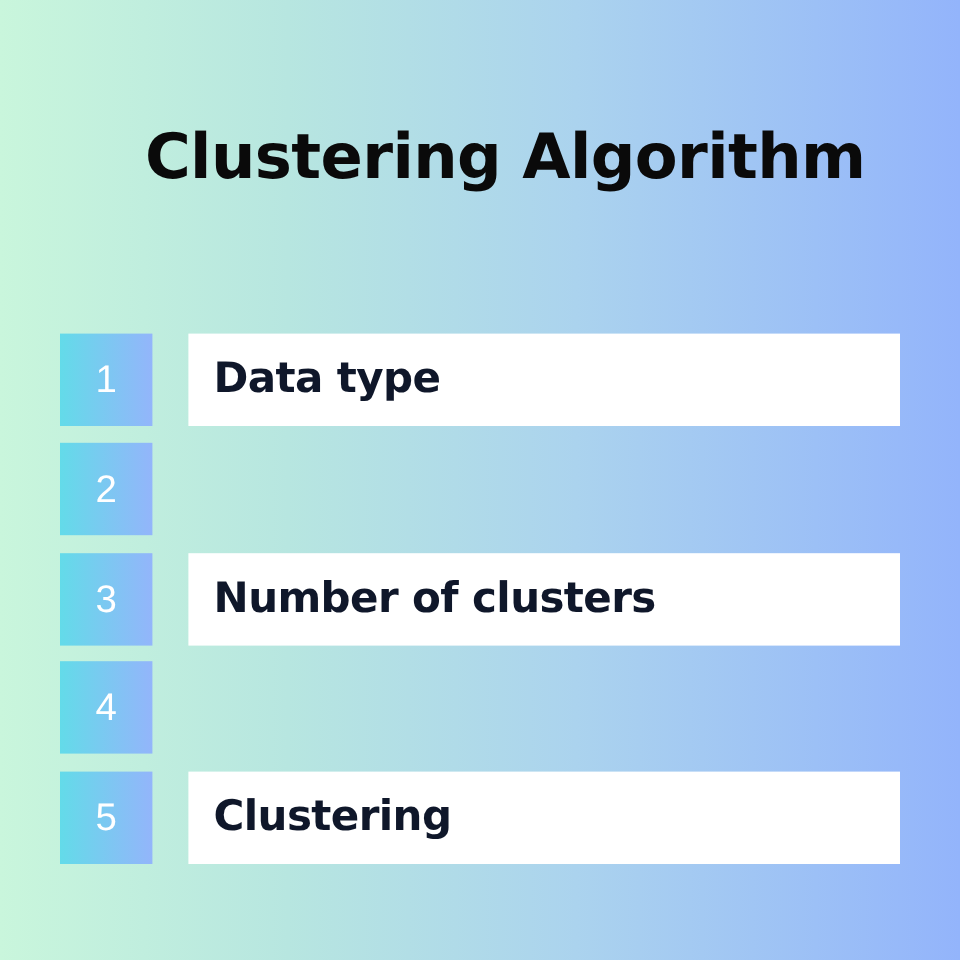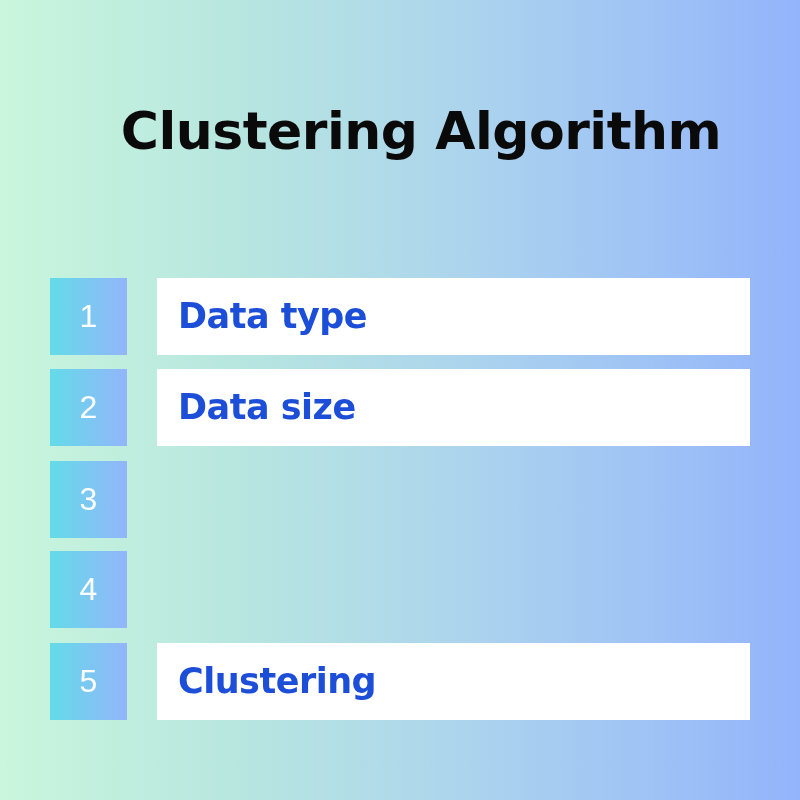--- a/index.html
+++ b/index.html
@@ -20,44 +20,44 @@
     color:#ffffff; font-family:"Liberation Sans", sans-serif;
     font-size:32px; line-height:77px; text-align:center; font-weight:normal;
   }
   .label {
     position:absolute; left:107px; top:0; width:593px; height:77px;
     background:#ffffff;
   }
   .label span {
     position:absolute; left:21px; top:0; line-height:77px;
     font-family:"DejaVu Sans", sans-serif; font-weight:bold;
-    font-size:35px; letter-spacing:-0.5px; color:#1d4ed8;
+    font-size:35px; letter-spacing:-0.5px; color:#0f172a;
   }
 </style>
 </head>
 <body>
 
 <div class="title">Clustering Algorithm</div>
 
 <div class="row" style="top:278px;">
   <div class="num">1</div>
   <div class="label">
     <span>Data type</span>
   </div>
 </div>
 
 <div class="row" style="top:369px;">
   <div class="num">2</div>
-  <div class="label">
-    <span>Data size</span>
-  </div>
 </div>
 
 <div class="row" style="top:461px;">
   <div class="num">3</div>
+  <div class="label">
+    <span>Number of clusters</span>
+  </div>
 </div>
 
 <div class="row" style="top:551px;">
   <div class="num">4</div>
 </div>
 
 <div class="row" style="top:643px;">
   <div class="num">5</div>
   <div class="label">
     <span>Clustering</span>

